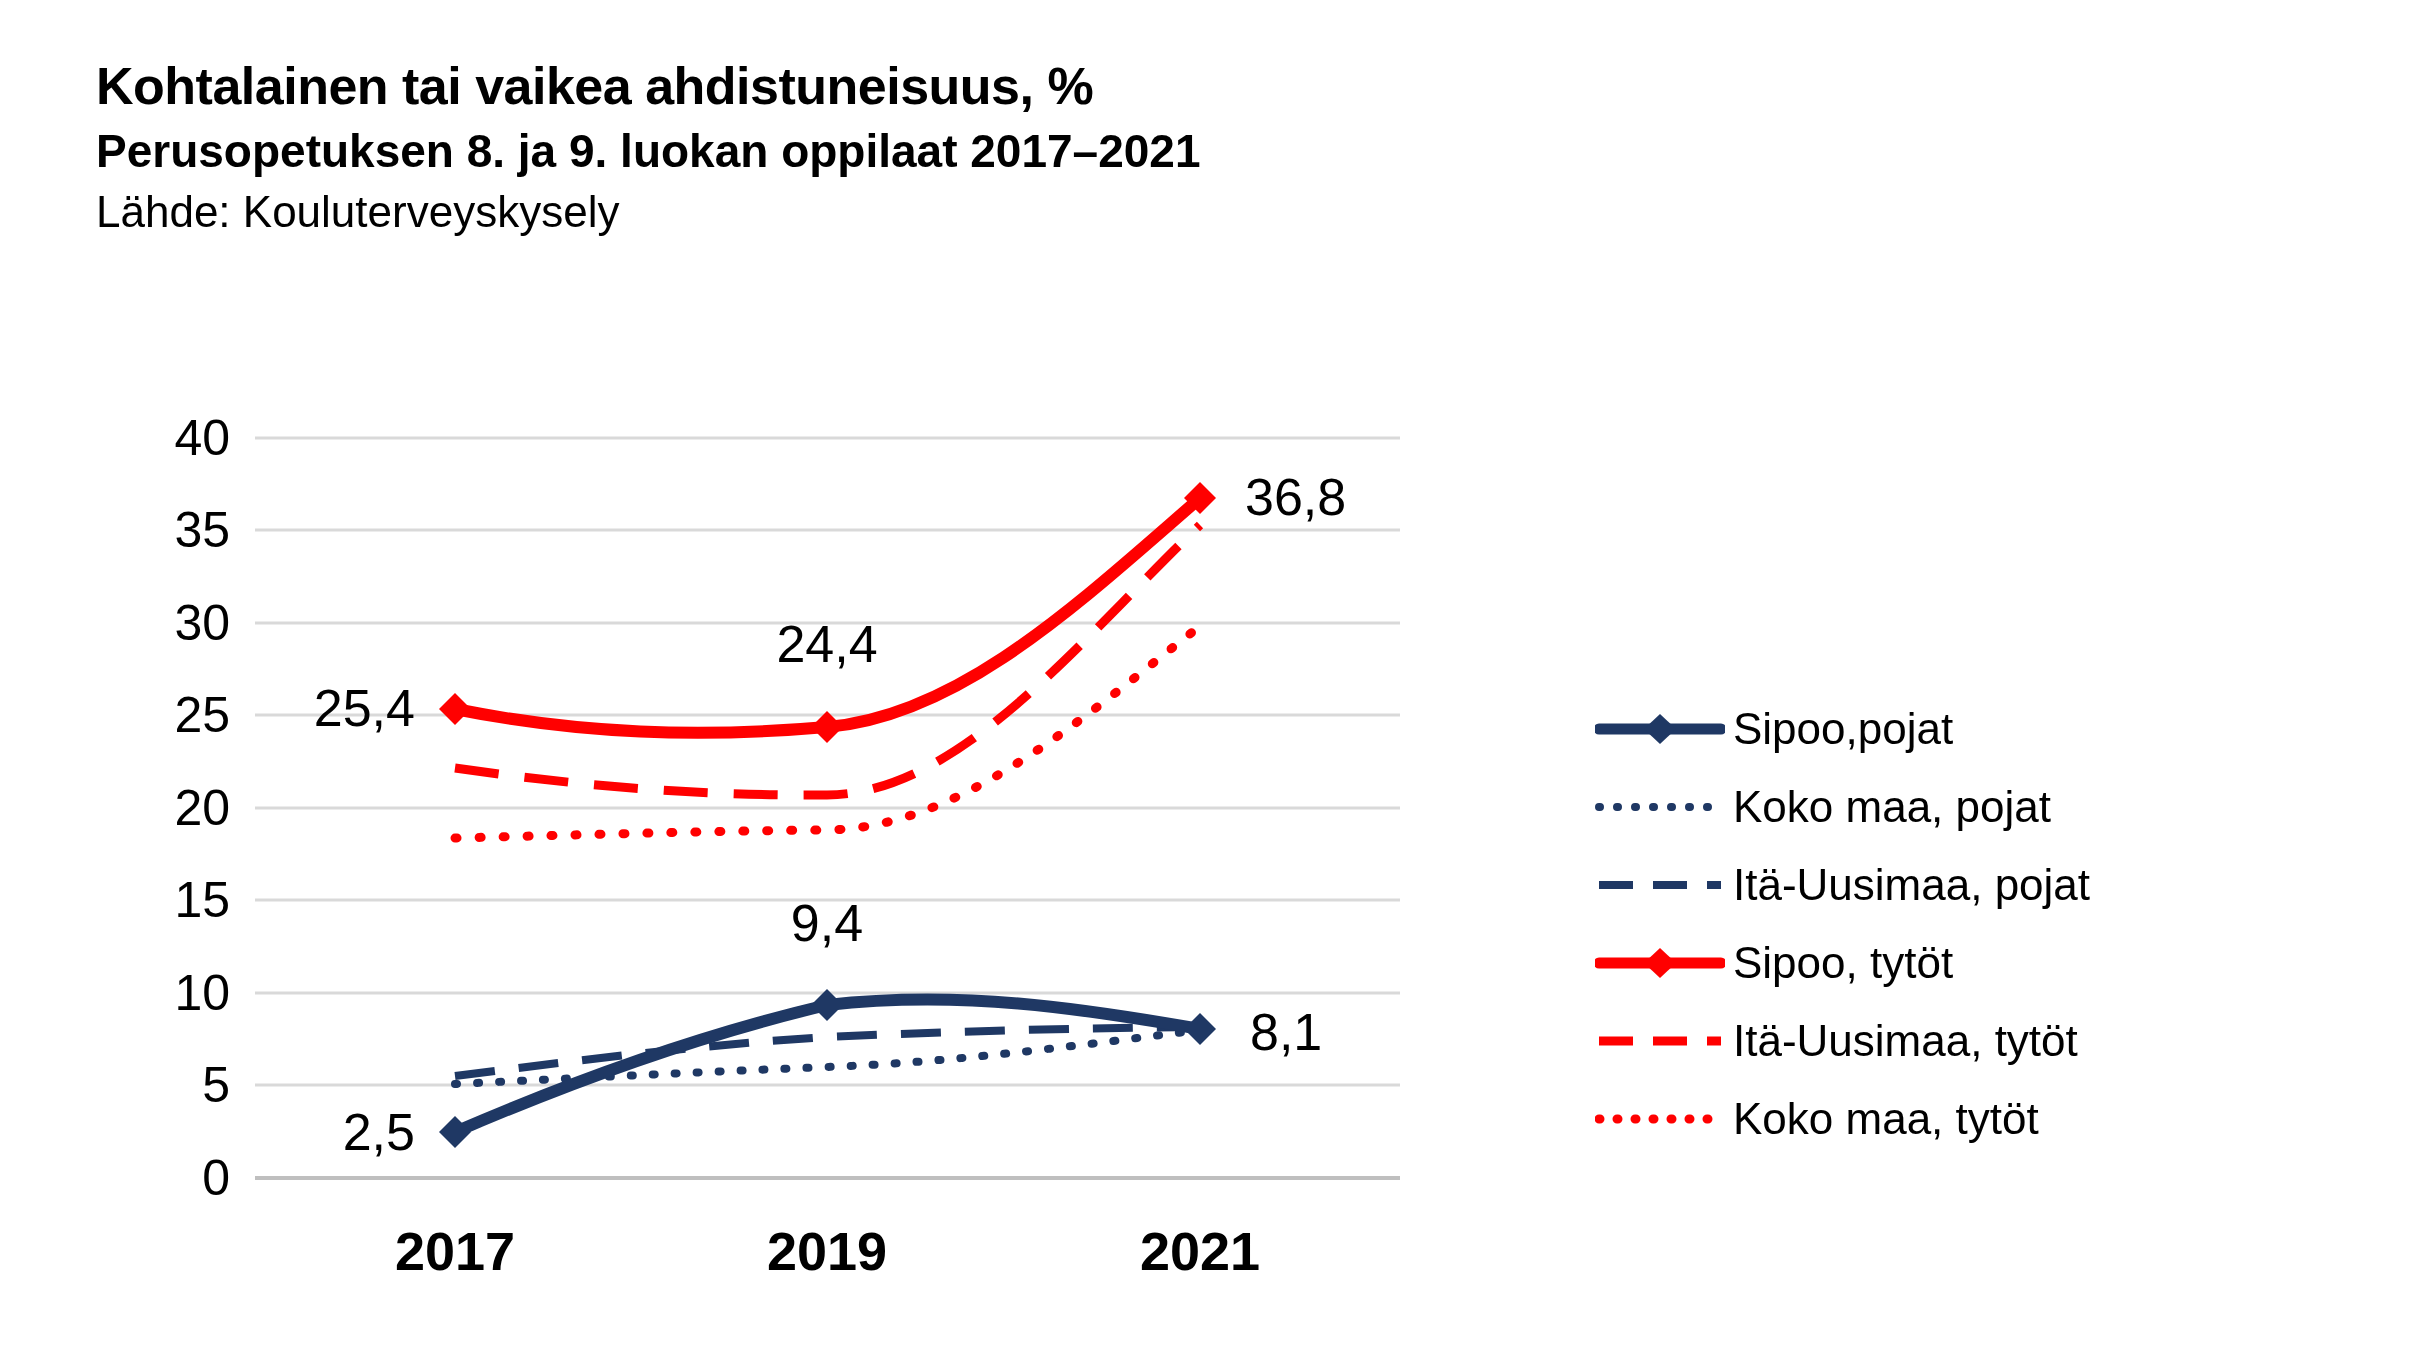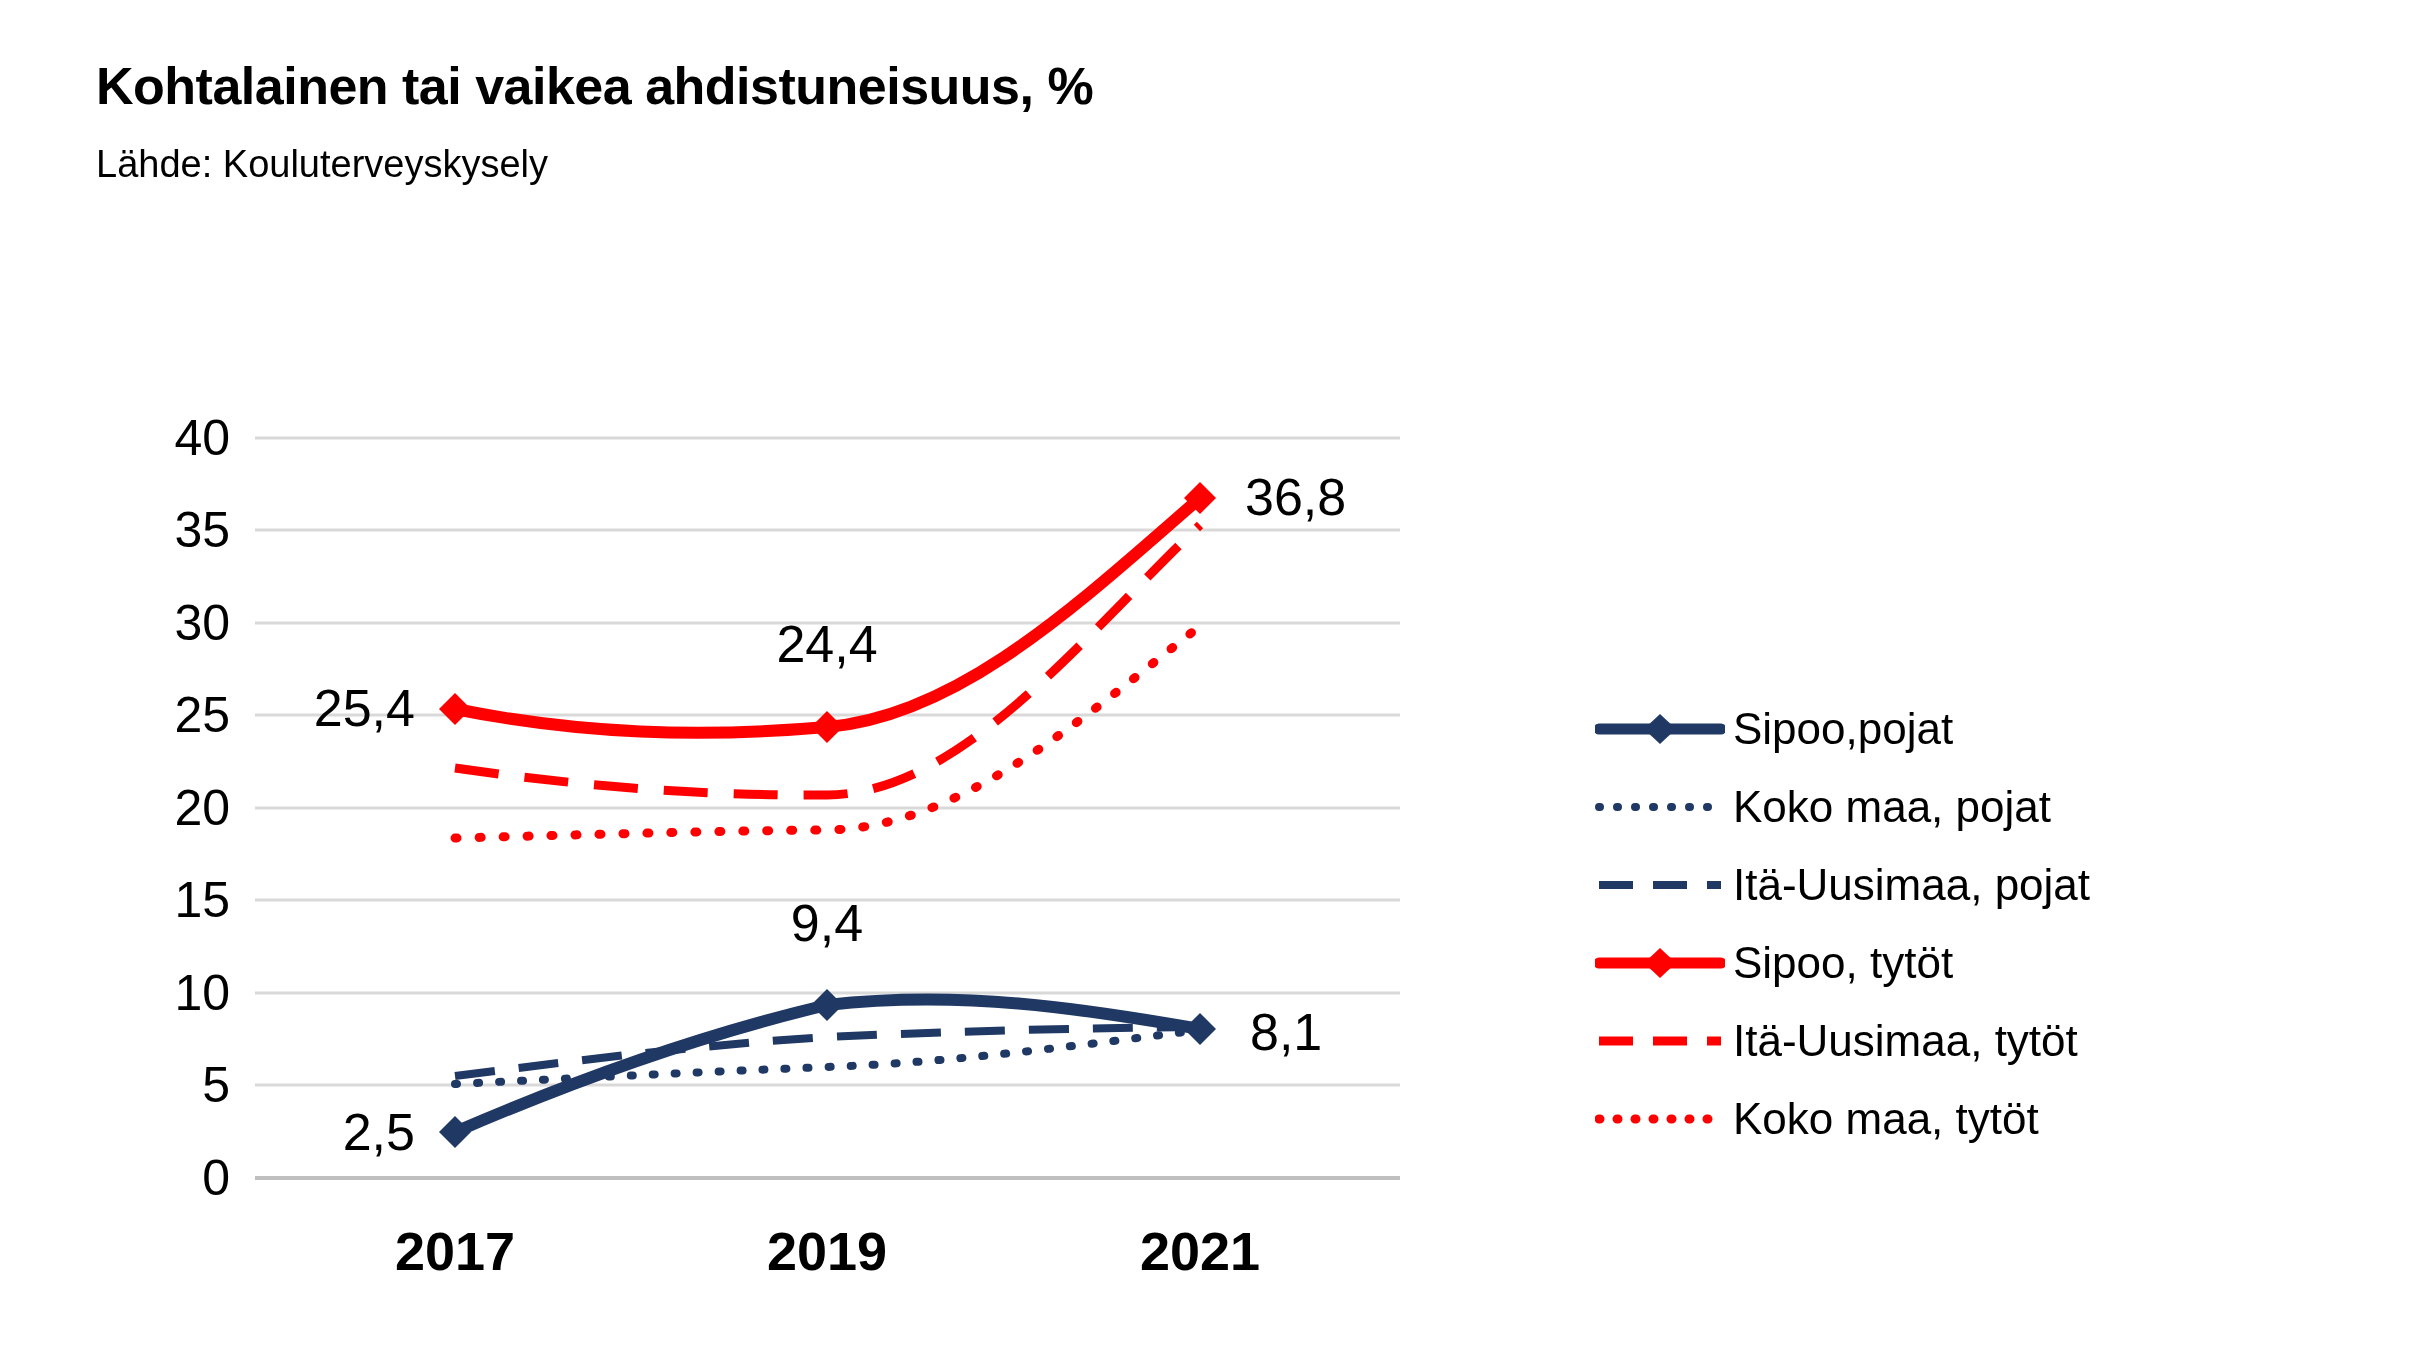--- a/index.html
+++ b/index.html
@@ -36,24 +36,24 @@
     white-space: nowrap;
   }
   .chart-subtitle {
     font-size: 46px;
     font-weight: bold;
     line-height: 1.2;
     margin-top: 10px;
     white-space: nowrap;
   }
   .chart-source {
-    font-size: 38px;
+    font-size: 44px;
     font-weight: normal;
     line-height: 1.2;
-    margin-top: 28px;
+    margin-top: 7px;
     white-space: nowrap;
   }
 
   
   .plot-wrap {
     position: absolute;
     left: 0;
     top: 390px;
     width: 1500px;
     height: 900px;
@@ -92,20 +92,21 @@
     padding-left: 8px;
   }
 </style>
 </head>
 <body>
 
 <div class="page">
 
   <div class="title-block">
     <div class="chart-title">Kohtalainen tai vaikea ahdistuneisuus, %</div>
+    <div class="chart-subtitle">Perusopetuksen 8. ja 9. luokan oppilaat 2017–2021</div>
     <div class="chart-source">Lähde: Kouluterveyskysely</div>
   </div>
 
   <div class="plot-wrap">
     <svg class="plot-svg" width="1500" height="900" viewBox="0 0 1500 900">
 
       <g stroke="#D9D9D9" stroke-width="3">
         <line x1="255" y1="48" x2="1400" y2="48"></line>
         <line x1="255" y1="140" x2="1400" y2="140"></line>
         <line x1="255" y1="233" x2="1400" y2="233"></line>

